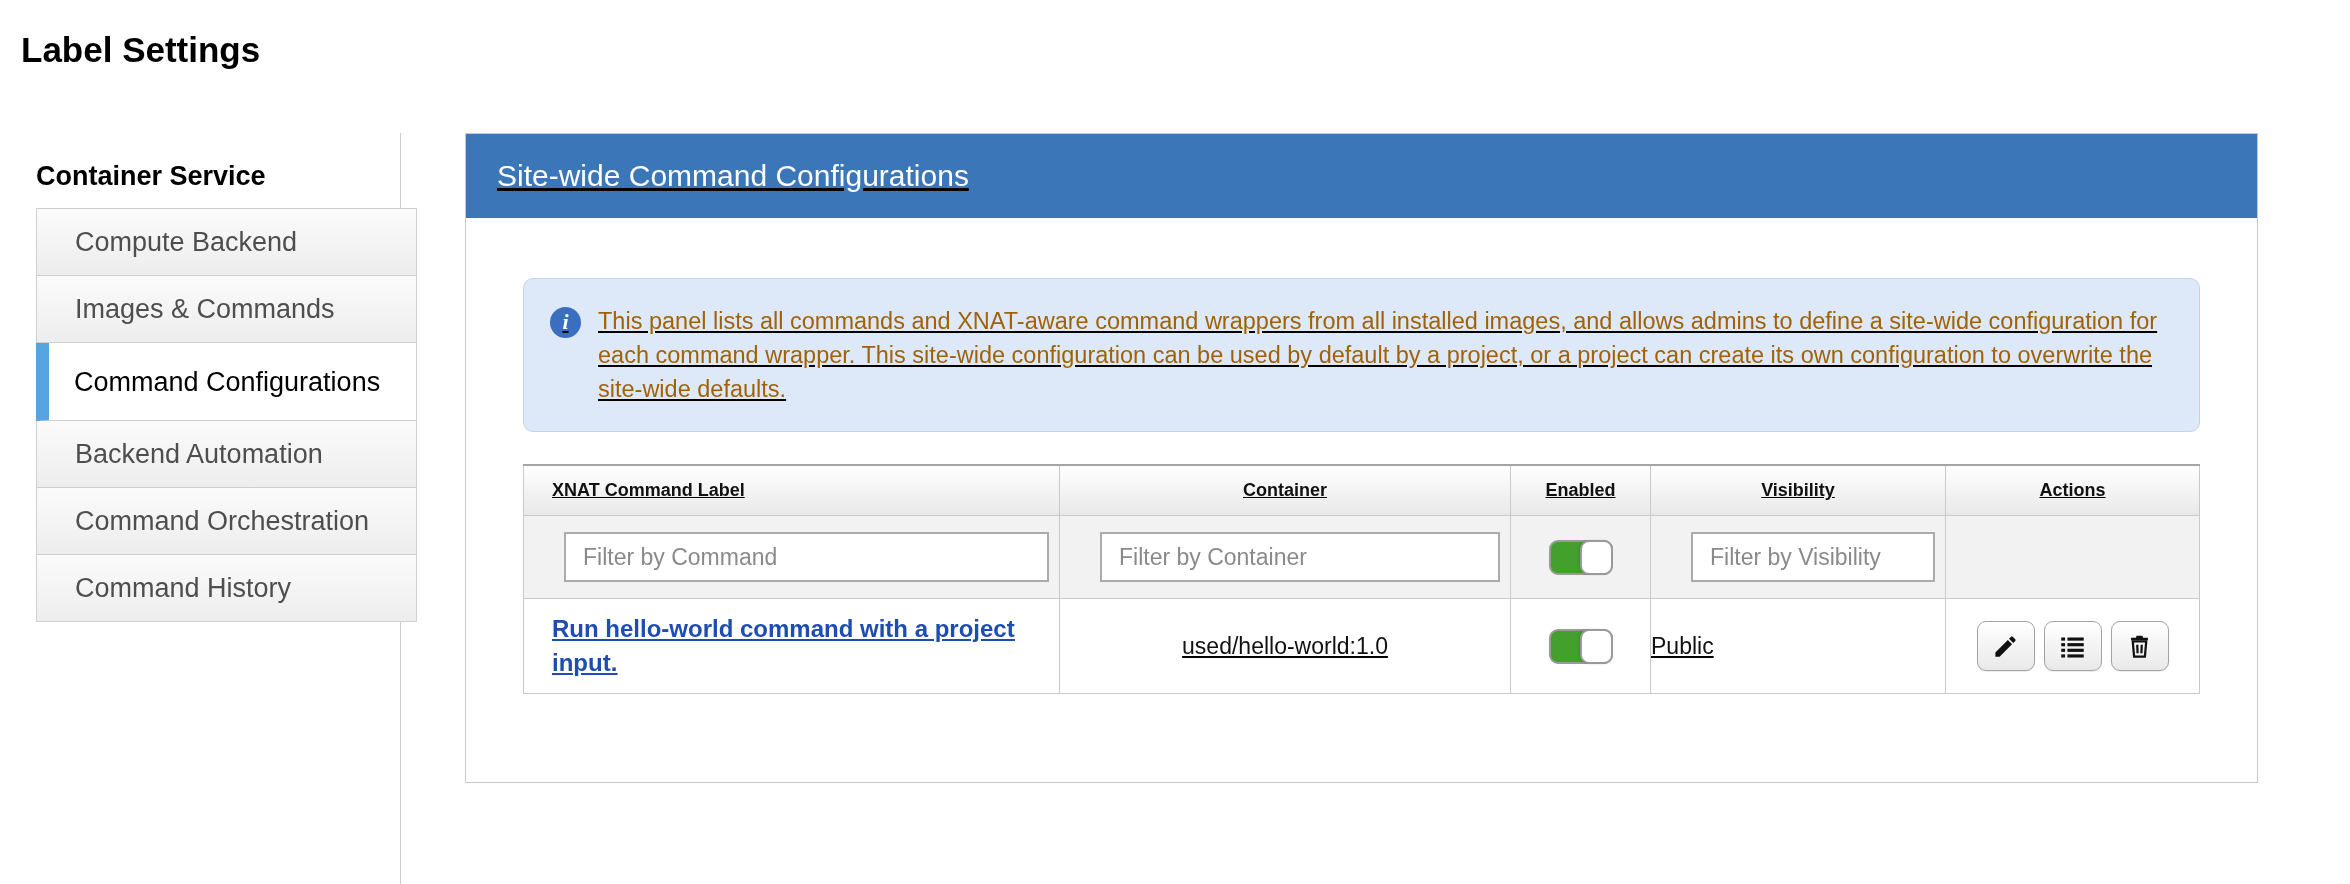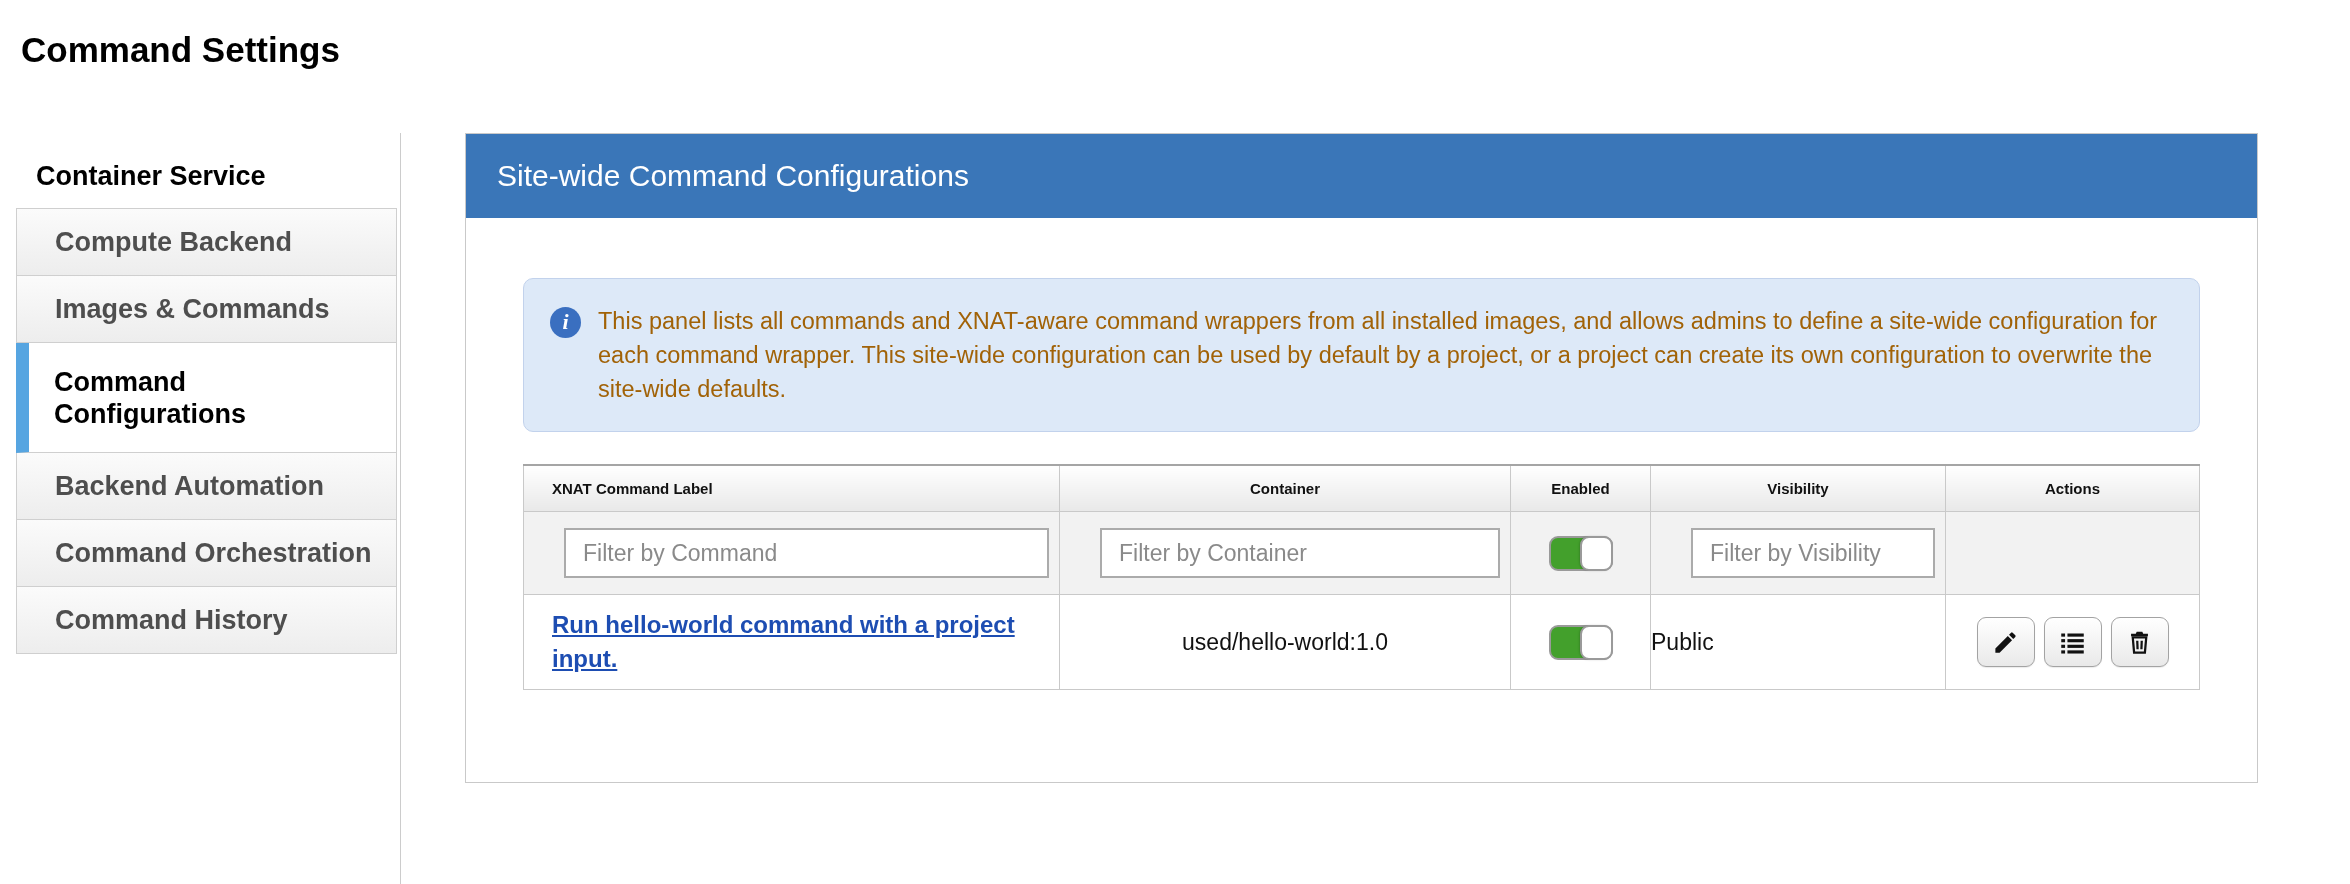--- a/index.html
+++ b/index.html
@@ -6,49 +6,49 @@
   html, body { width: 2350px; height: 884px; background: #ffffff;
     font-family: "Liberation Sans", sans-serif; color: #000; overflow: hidden; }
 
   .page-title { position: absolute; left: 21px; top: 30px;
     font-size: 35px; font-weight: bold; color: #000; }
 
   
   .sidebar { position: absolute; left: 0; top: 133px; width: 401px; height: 751px;
     border-right: 1px solid #cccccc; background: #fff; }
   .sidebar-section-title { margin: 28px 0 16px 36px; font-size: 27px; font-weight: bold; color: #000; }
-  .menu { list-style: none; margin-left: 16px; width: 381px; border-top: 1px solid #cfcfcf; font-weight: bold; }
+  .menu { list-style: none; margin-left: 36px; width: 381px; border-top: 1px solid #cfcfcf; }
   .menu li { position: relative; border: 1px solid #cfcfcf; border-top: none;
     background: linear-gradient(180deg, #fbfbfb 0%, #ededed 100%);
     padding: 17px 14px 17px 38px; font-size: 27px; line-height: 32px; color: #4e4e4e;
     cursor: pointer; }
   .menu li.active { background: #ffffff; color: #000;
     border-left: 13px solid #56a5e1; padding-left: 25px; padding-top: 23px; padding-bottom: 22px; }
 
   
   .panel { position: absolute; left: 465px; top: 133px; width: 1793px; height: 650px;
-    background: #fff; border: 1px solid #c9c9c9; }
+    background: #fff; border: 1px solid #c9c9c9; text-decoration: underline; }
   .panel-header { height: 84px; background: #3a76b8; color: #ffffff;
     font-size: 30px; line-height: 84px; padding-left: 31px; font-weight: 400; }
   .panel-body { padding: 60px 57px 0 57px; }
 
   .info-banner { display: flex; gap: 17px; background: #dde9f8;
     border: 1px solid #c2d2ec; border-radius: 10px; padding: 25px 30px 25px 26px; }
   .info-icon { flex: 0 0 auto; width: 31px; height: 31px; margin-top: 3px;
     background: #3a6fc0; color: #fff; border-radius: 50%;
     font-family: "Liberation Serif", serif; font-weight: bold; font-style: italic;
     font-size: 22px; line-height: 30px; text-align: center; }
   .info-text { font-size: 23.5px; line-height: 34px; color: #a16207; }
 
   
   table.cfg { margin-top: 32px; width: 100%; border-collapse: collapse; table-layout: fixed;
     border: 1px solid #a9a9a9; border-top: 2px solid #a5a5a5; }
   table.cfg th, table.cfg td { border: 1px solid #c9c9c9; }
   table.cfg th { background: linear-gradient(180deg, #ffffff 0%, #e8e8e8 100%);
-    font-size: 15px; font-weight: bold; text-align: center; padding: 14px 16px; color: #111; }
+    font-size: 18px; font-weight: bold; text-align: center; padding: 14px 16px; color: #111; }
   table.cfg th.col-label { text-align: left; padding-left: 28px; }
 
   tr.filter-row { background: #f2f2f2; }
   tr.filter-row td { padding: 16px 25px; }
   .filter-input { width: 100%; height: 50px; border: 2px solid #ababab; background: #fff;
     font-family: "Liberation Sans", sans-serif; font-size: 23px; color: #555; padding: 0 17px; margin-left: 15px; }
   .filter-input::placeholder { color: #8a8a8a; opacity: 1; }
 
   .toggle { display: inline-block; width: 64px; height: 35px;
     border: 2px solid #9a9a9a; border-radius: 9px; background: #43a02c;
@@ -67,21 +67,21 @@
   .actions-wrap { display: flex; justify-content: center; align-items: center; gap: 9px; }
   .action-btn { width: 58px; height: 50px; border: 1px solid #a3a3a3; border-radius: 9px;
     background: linear-gradient(180deg, #ffffff 0%, #e9e9e9 100%);
     display: inline-flex; align-items: center; justify-content: center; cursor: pointer;
     box-shadow: 0 1px 1px rgba(0,0,0,0.08); }
   .action-btn svg { width: 27px; height: 27px; }
 </style>
 </head>
 <body>
 
-<h1 class="page-title">Command Settings</h1>
+<h1 class="page-title">Label Settings</h1>
 
 <div class="sidebar">
   <div class="sidebar-section-title">Container Service</div>
   <ul class="menu">
     <li><span>Compute Backend</span></li>
     <li><span>Images &amp; Commands</span></li>
     <li class="active"><span>Command Configurations</span></li>
     <li><span>Backend Automation</span></li>
     <li><span>Command Orchestration</span></li>
     <li><span>Command History</span></li>

